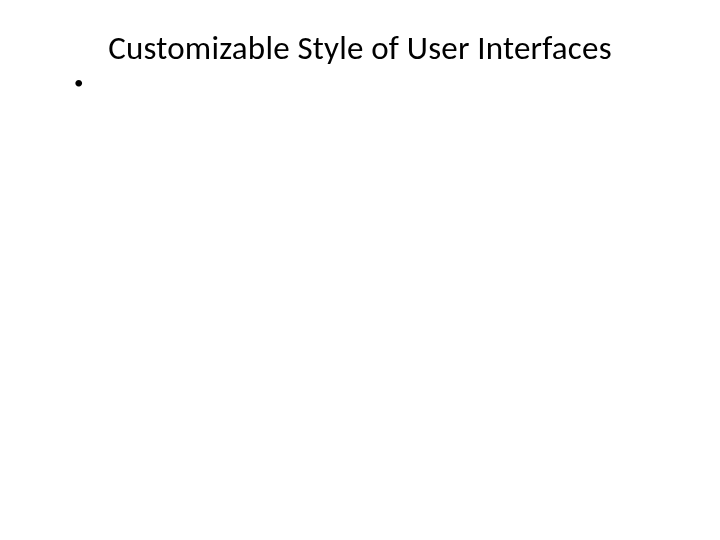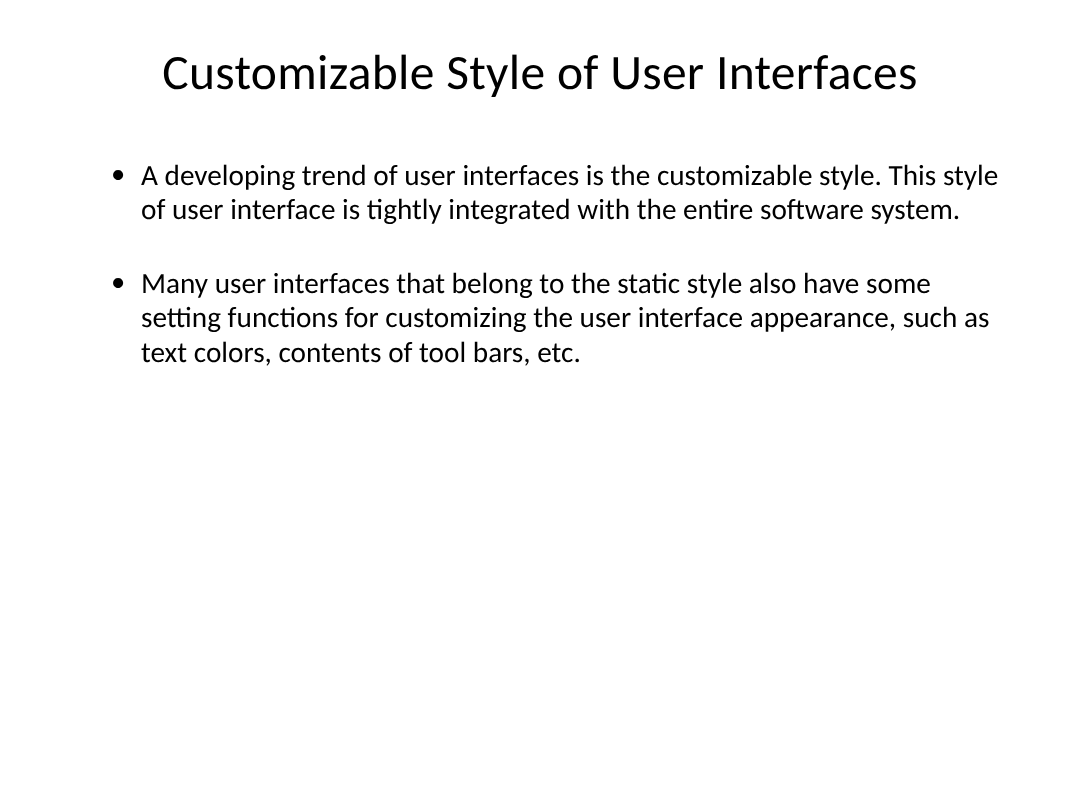--- a/index.html
+++ b/index.html
@@ -13,21 +13,20 @@
       background: #ffffff;
       font-family: Calibri, "Segoe UI", Arial, sans-serif;
       color: #000000;
       padding: 28px 48px 20px 48px;
       overflow: hidden;
     }
     .title {
       font-size: 33px;
       font-weight: 400;
       text-align: center;
-      margin-bottom: 38px;
       letter-spacing: 0.2px;
     }
     .content {
       padding-left: 10px;
     }
     ul.level1 {
       list-style: none;
       padding-left: 18px;
     }
     ul.level1 > li {
@@ -68,22 +67,18 @@
     }
   </style>
 </head>
 <body>
 
 <div class="title">Customizable Style of User Interfaces</div>
 
 <div class="content">
   <ul class="level1">
     <li>
-      <span>A developing trend of user interfaces is the customizable style. This style of user interface is tightly integrated with the entire software system.</span>
     </li>
   </ul>
   <div class="gap"></div>
   <ul class="level1">
-    <li>
-      <span>Many user interfaces that belong to the static style also have some setting functions for customizing the user interface appearance, such as text colors, contents of tool bars, etc.</span>
-    </li>
   </ul>
 </div>
 
 </body></html>

